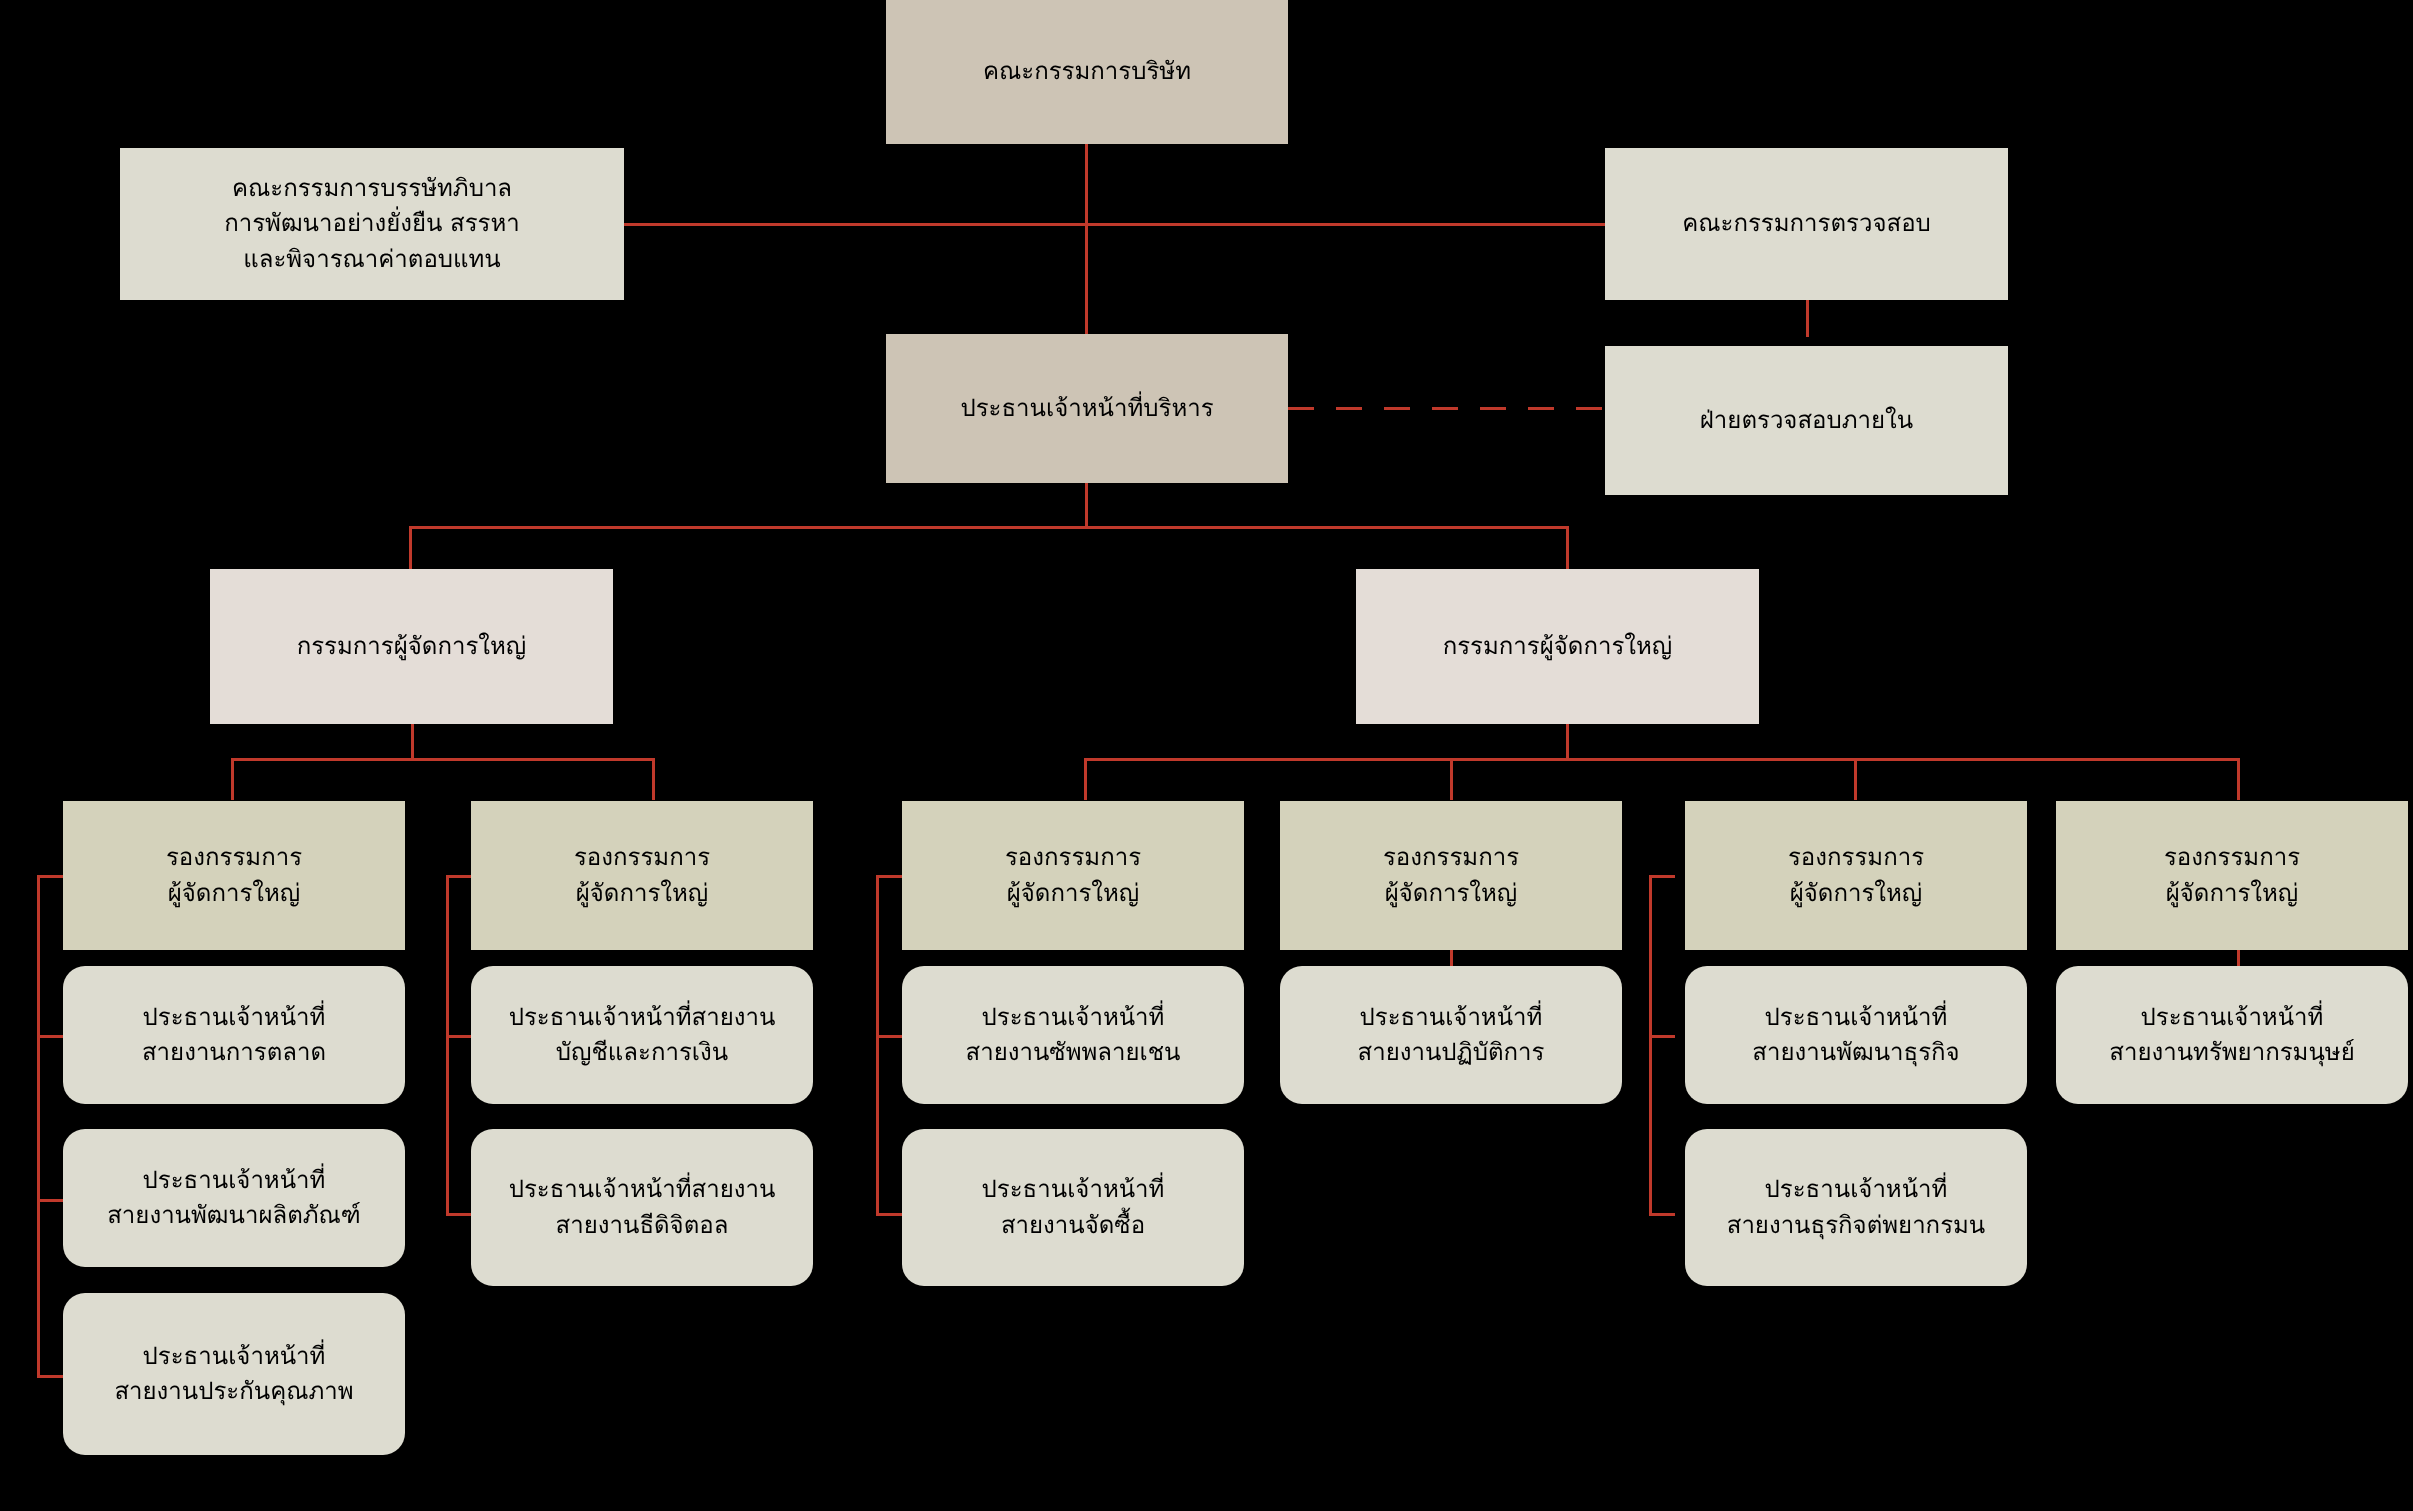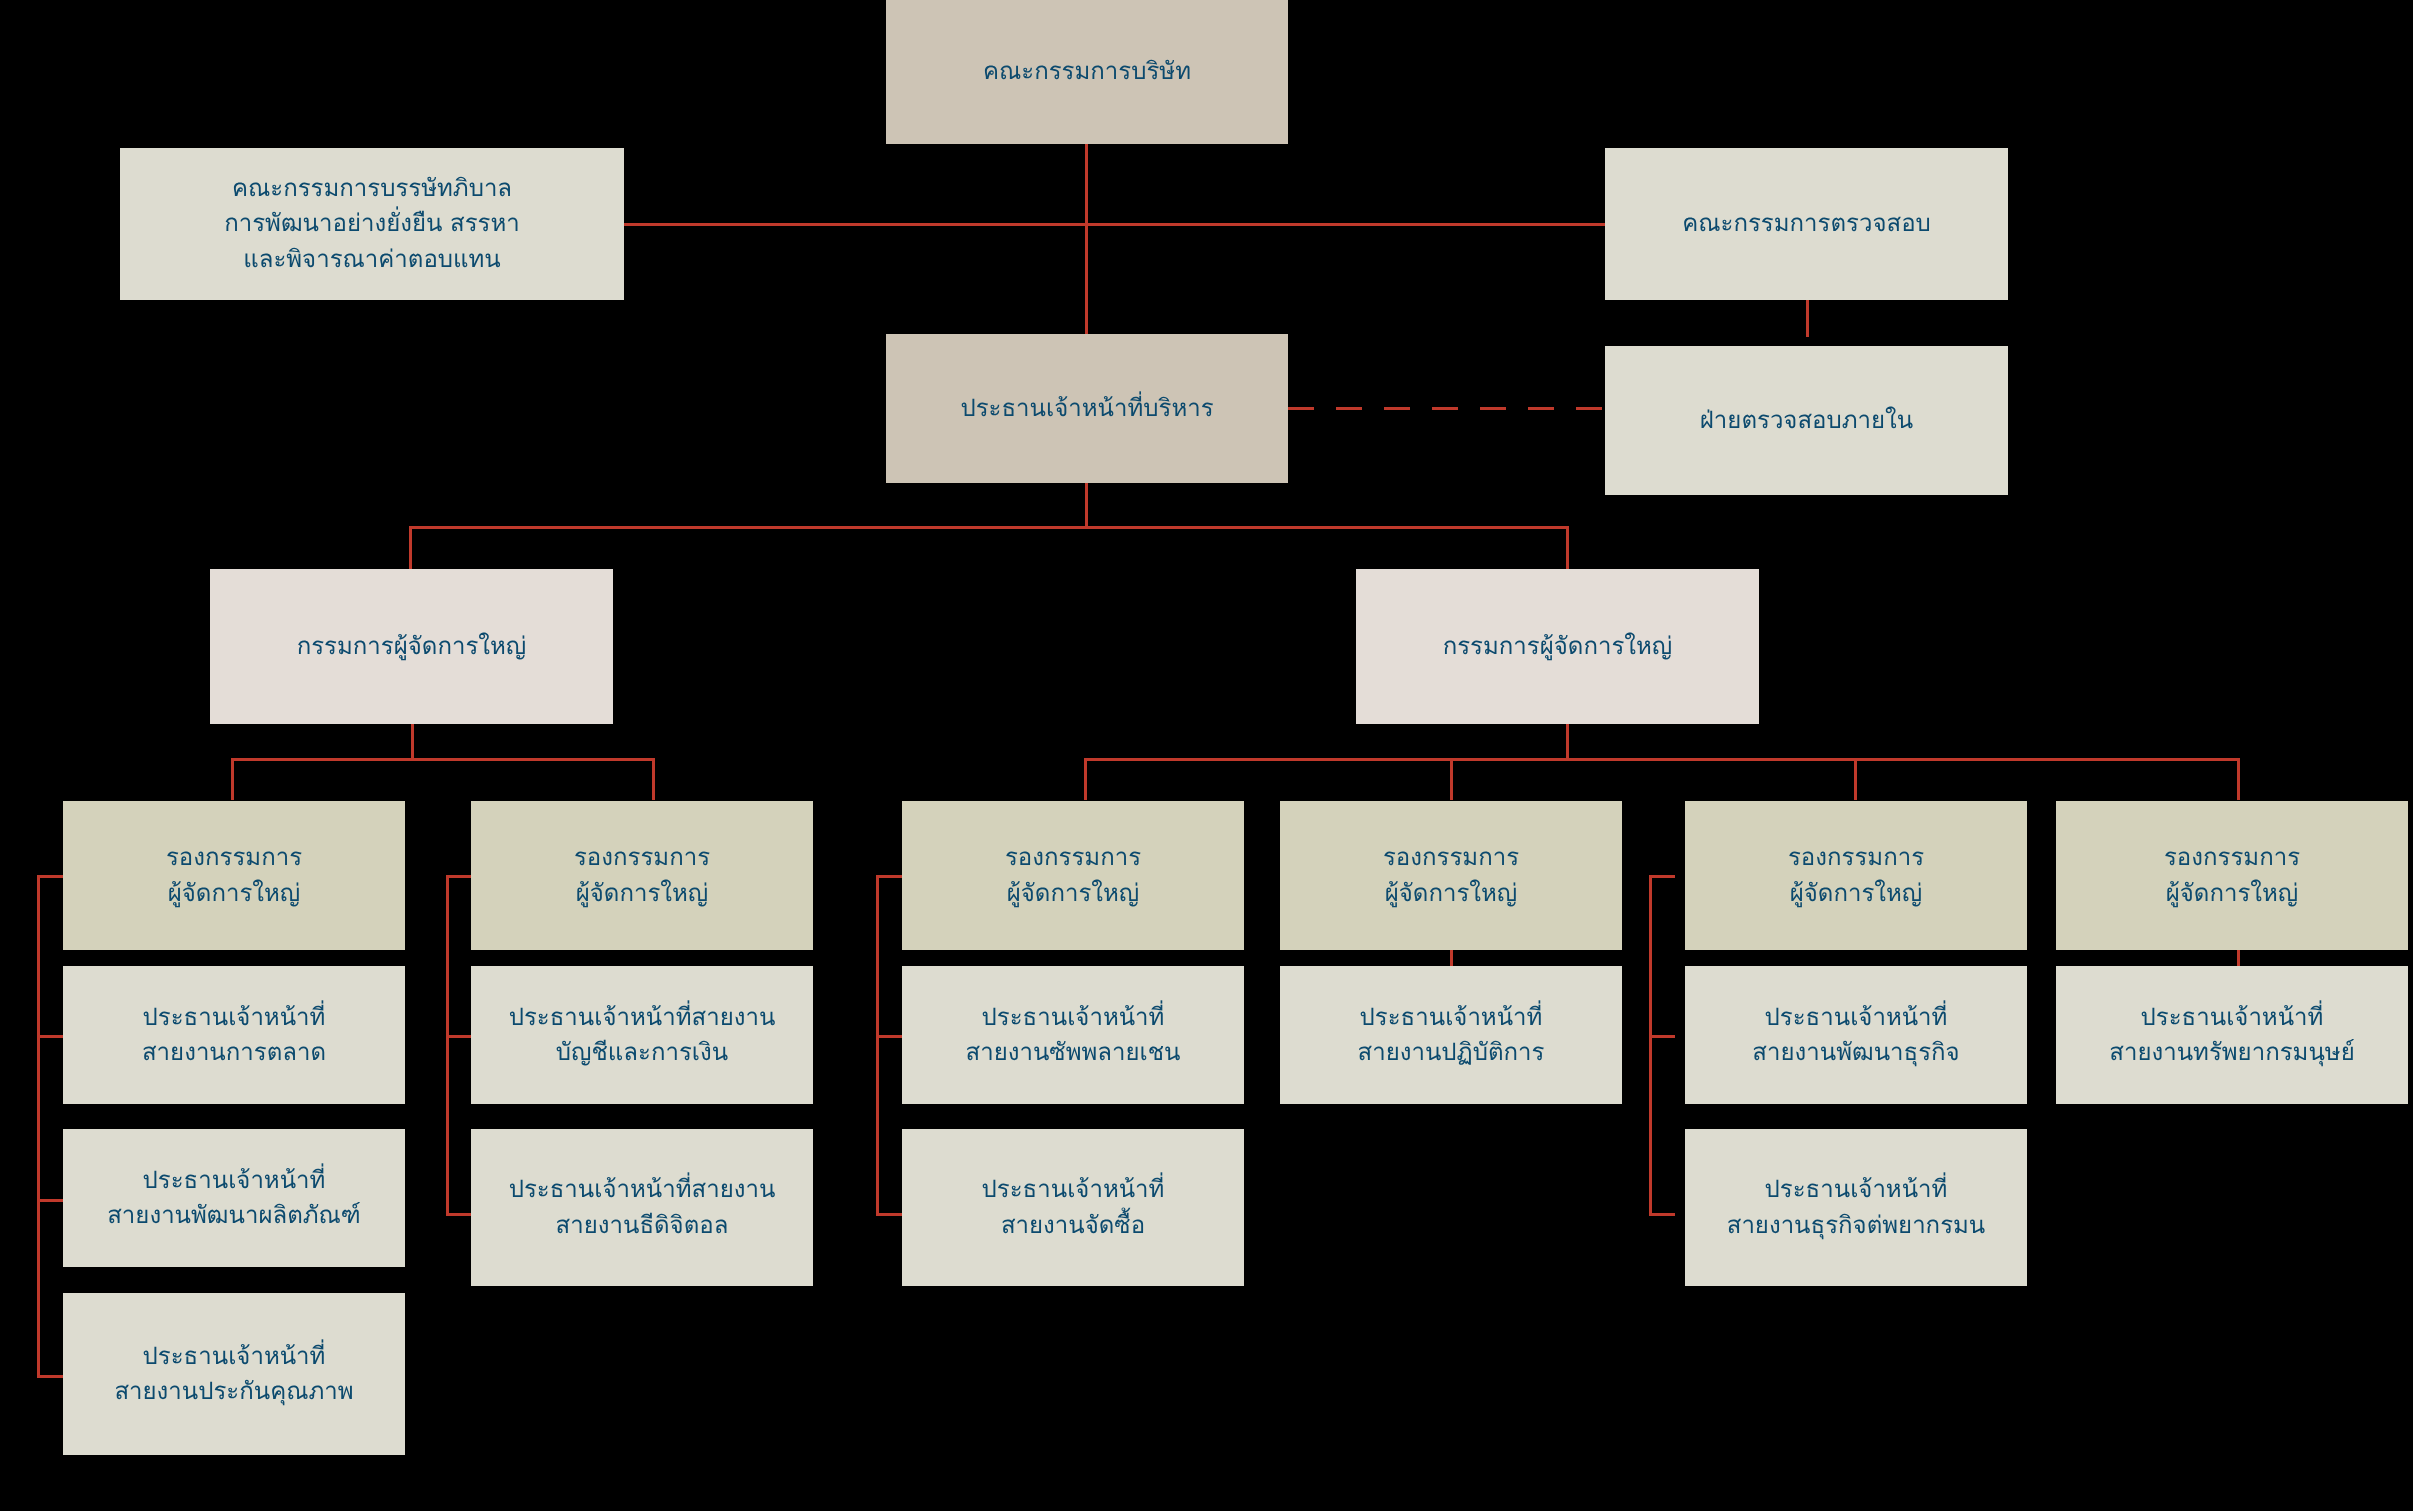--- a/index.html
+++ b/index.html
@@ -15,33 +15,33 @@
     background:#000000;
     overflow:hidden;
   }
   .node{
     position:absolute;
     box-sizing:border-box;
     display:flex;
     align-items:center;
     justify-content:center;
     text-align:center;
-    color:#0c4a6e;
+    color:#000000;
     font-size:24px;
     line-height:1.46;
     padding:5.5px 11px;
     z-index:3;
   }
   .node span{display:block;}
   .lvl-board{background:#cdc4b5;}
   .lvl-ceo{background:#cdc4b5;}
   .lvl-cmte{background:#dddcd0;}
   .lvl-pres{background:#e4ddd7;}
   .lvl-evp{background:#d4d2bb;}
-  .lvl-cxo{background:#dddcd0;}
+  .lvl-cxo{background:#dddcd0;border-radius:22px;}
 
   .ln{position:absolute;background:#c0392b;z-index:1;}
   .ln.v{width:2.8px;}
   .ln.h{height:2.8px;}
   .dashed{
     position:absolute;
     height:2.8px;
     z-index:1;
     background-image:linear-gradient(to right,#c0392b 0,#c0392b 26px,transparent 26px,transparent 48px);
     background-size:48px 2.8px;

